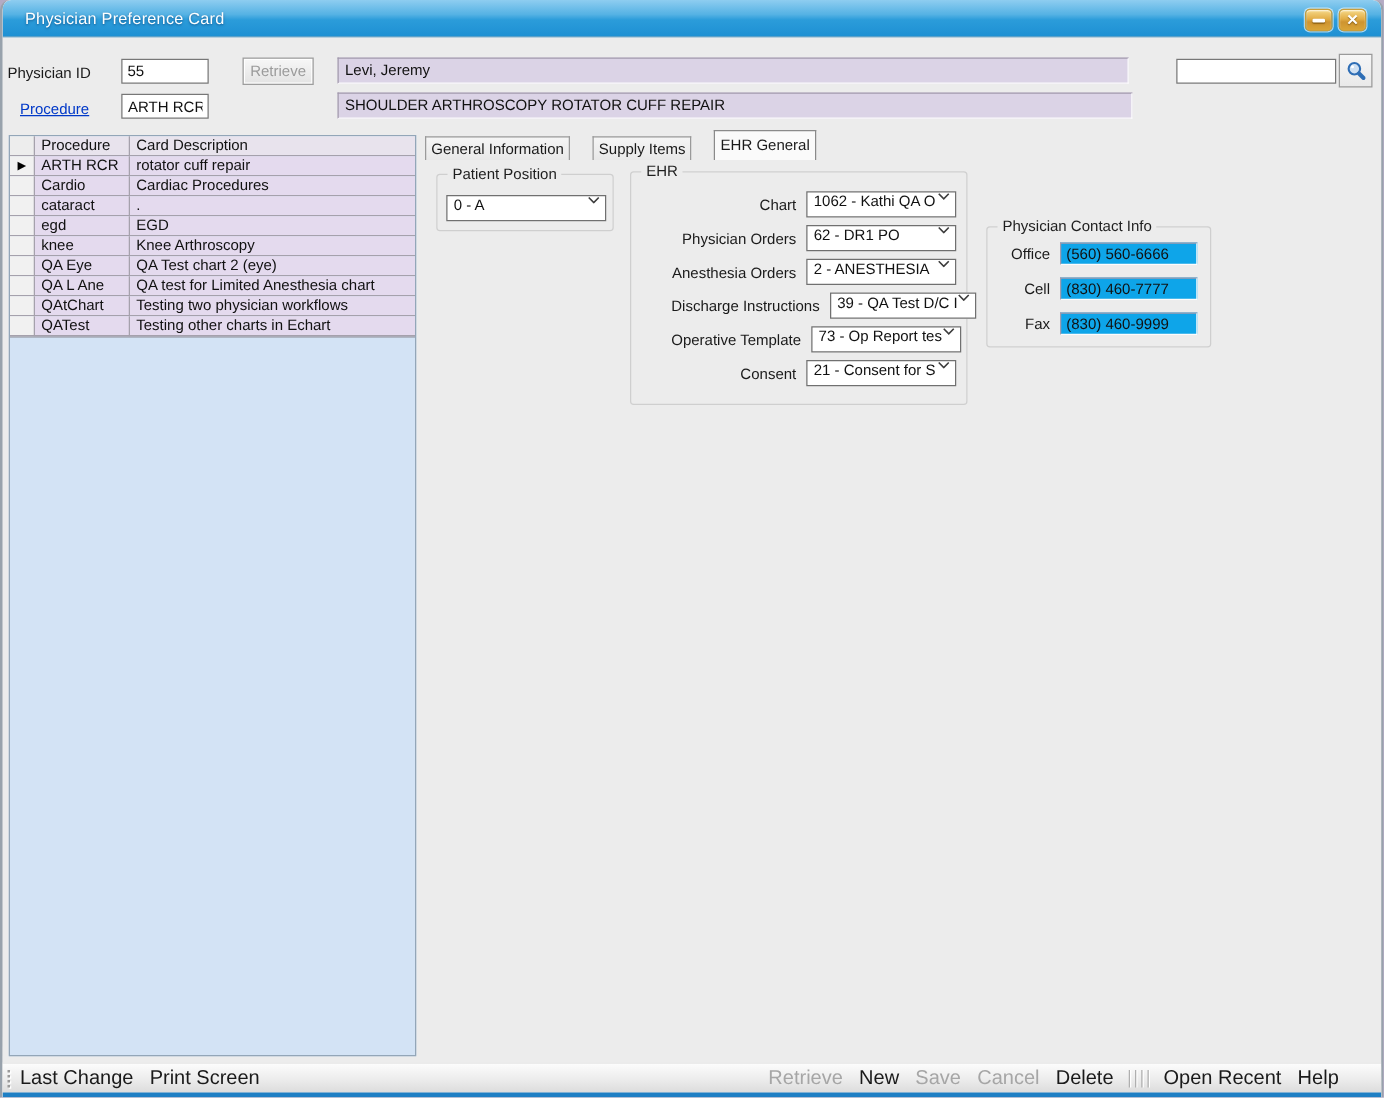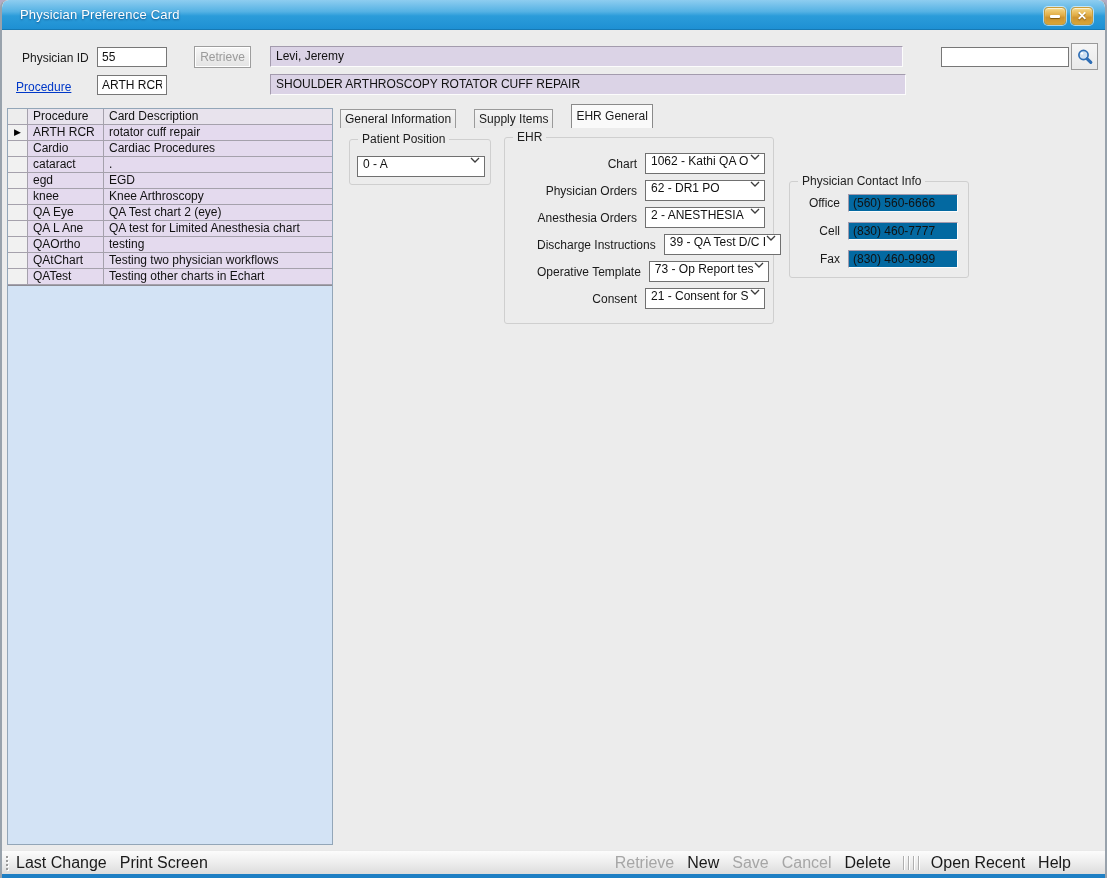--- a/index.html
+++ b/index.html
@@ -61,21 +61,21 @@
   #gb-contact { left:787px; top:137px; width:180px; height:97px; padding:12px 10px 0 0;margin-top:44px; }
   .combo { height:21px; background:#fff; border:1px solid #707070; display:flex; 
            padding:0 4px 0 5px; font-size:12px; color:#111; cursor:default; }
   .combo-text { flex:1; overflow:hidden; white-space:nowrap; }
   #pp-combo { position:absolute; left:7px; top:16px; width:128px; }
   .ehr-row { display:flex; align-items:center; height:21px; margin-bottom:6px; }
   .ehr-label { flex:1; text-align:right; margin-right:8px; font-size:12px; color:#1A1A1A; white-space:nowrap;margin-left:24px; }
   .ehr-row .combo { width:120px; }
   .contact-row { display:flex; align-items:center; height:18px; margin-bottom:10px; }
   .contact-label { flex:1; text-align:right; margin-right:8px; font-size:12px; color:#1A1A1A; }
-  .contact-row .rofield { width:110px; height:18px; background:#0369a1;
+  .contact-row .rofield { width:110px; height:18px; background:#0ea5e9;
       border-top:1px solid #A39BAD; border-left:1px solid #A39BAD;
       border-bottom:1px solid #FCFCFC; border-right:1px solid #FCFCFC;
       font-size:12px; line-height:16px; padding-left:4px; color:#111; }
   
   .statusbar { position:absolute; left:0; right:0; bottom:4px; height:24px;
     background:linear-gradient(180deg,#FCFCFC 0%,#ECECEC 55%,#DCDCDC 100%);
     border-top:1px solid #E9E9E9; display:flex; align-items:center; font-size:16px; }
   .grip { display:flex; flex-direction:column; gap:2px; margin:0 8px 0 4px; }
   .grip i { width:2px; height:2px; background:#9A9A9A; box-shadow:1px 1px 0 #fff; }
   .sb-item { margin-right:22px; color:#1A1A1A; cursor:pointer; white-space:nowrap; }
@@ -96,21 +96,21 @@
   <div class="titlebar">
     <span class="title">Physician Preference Card</span>
     <span class="winbtn min">
       <span class="minbar"></span>
     </span>
     <span class="winbtn close">
       <span class="closeglyph">✕</span>
     </span>
   </div>
 
-  <span class="lbl" style="left:20px; top:51px;">Physician ID</span>
+  <span class="lbl" style="left:4px; top:51px;">Physician ID</span>
   <input class="tb" style="left: 95px; top: 47px; width: 70px; height: 20px;" value="55">
   <div class="btn-retrieve">Retrieve</div>
   <div class="ro" style="left:268px; top:46px; width:633px; height:21px;">Levi, Jeremy</div>
 
   <span class="link" style="left:14px; top:80px;">Procedure</span>
   <input class="tb" style="left: 95px; top: 75px; width: 70px; height: 20px;" value="ARTH RCR">
   <div class="ro" style="left:268px; top:74px; width:636px; height:21px;">SHOULDER ARTHROSCOPY ROTATOR CUFF REPAIR</div>
 
   <input class="tb" style="left: 939px; top: 47px; width: 128px; height: 20px;" value="">
   <div class="btn-search">
@@ -177,27 +177,20 @@
     <div class="tcell sel">
       <span class="rowarrow"></span>
     </div>
     <div class="tcell proc">QA L Ane</div>
     <div class="tcell desc">QA test for Limited Anesthesia chart</div>
   </div>
           <div class="trow">
     <div class="tcell sel">
       <span class="rowarrow"></span>
     </div>
-    <div class="tcell proc">QAOrtho</div>
-    <div class="tcell desc">testing</div>
-  </div>
-          <div class="trow">
-    <div class="tcell sel">
-      <span class="rowarrow"></span>
-    </div>
     <div class="tcell proc">QAtChart</div>
     <div class="tcell desc">Testing two physician workflows</div>
   </div>
           <div class="trow">
     <div class="tcell sel">
       <span class="rowarrow"></span>
     </div>
     <div class="tcell proc">QATest</div>
     <div class="tcell desc">Testing other charts in Echart</div>
   </div>

